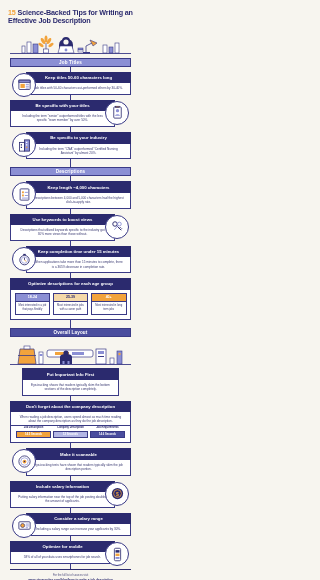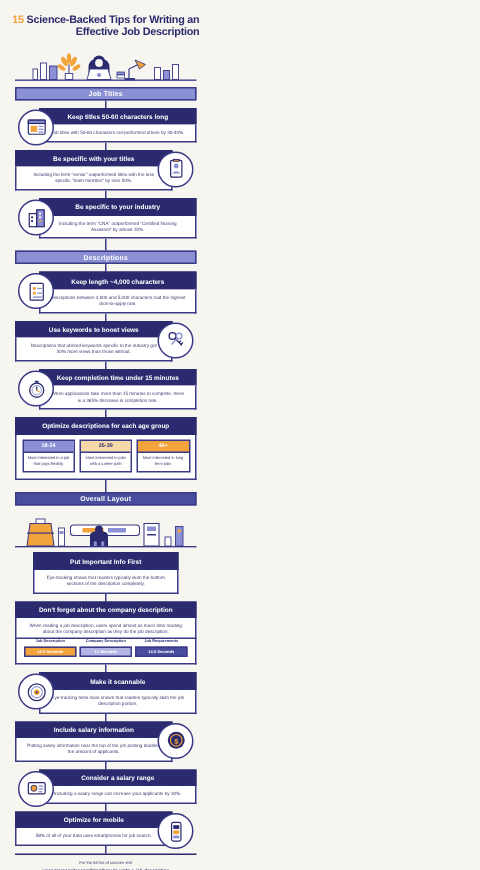--- a/index.html
+++ b/index.html
@@ -5,21 +5,21 @@
   * { box-sizing: border-box; margin: 0; padding: 0; }
   html, body {
     width: 141px; height: 580px;
     background: #f7f5ef;
     font-family: "Liberation Sans", sans-serif;
     overflow: hidden;
   }
   .page { position: relative; width: 141px; height: 580px; background: #f7f5ef; }
 
   
-  .title-wrap { padding: 9px 8px 2px; text-align: right; }
+  .title-wrap { padding: 9px 8px 2px; text-align: left; }
   .title { font-size: 7.2px; line-height: 8.4px; font-weight: bold; color: #2b2a6e; letter-spacing: -0.15px; }
   .title .num { color: #f2a33c; }
 
   
   .hero { height: 28px; margin-top: 2px; position: relative; }
   .hero svg { display: block; width: 141px; height: 28px; }
 
   
   .banner {
     margin: 0 10px; height: 9px; background: #8b8fd4; border: 1px solid #3a3a86;

